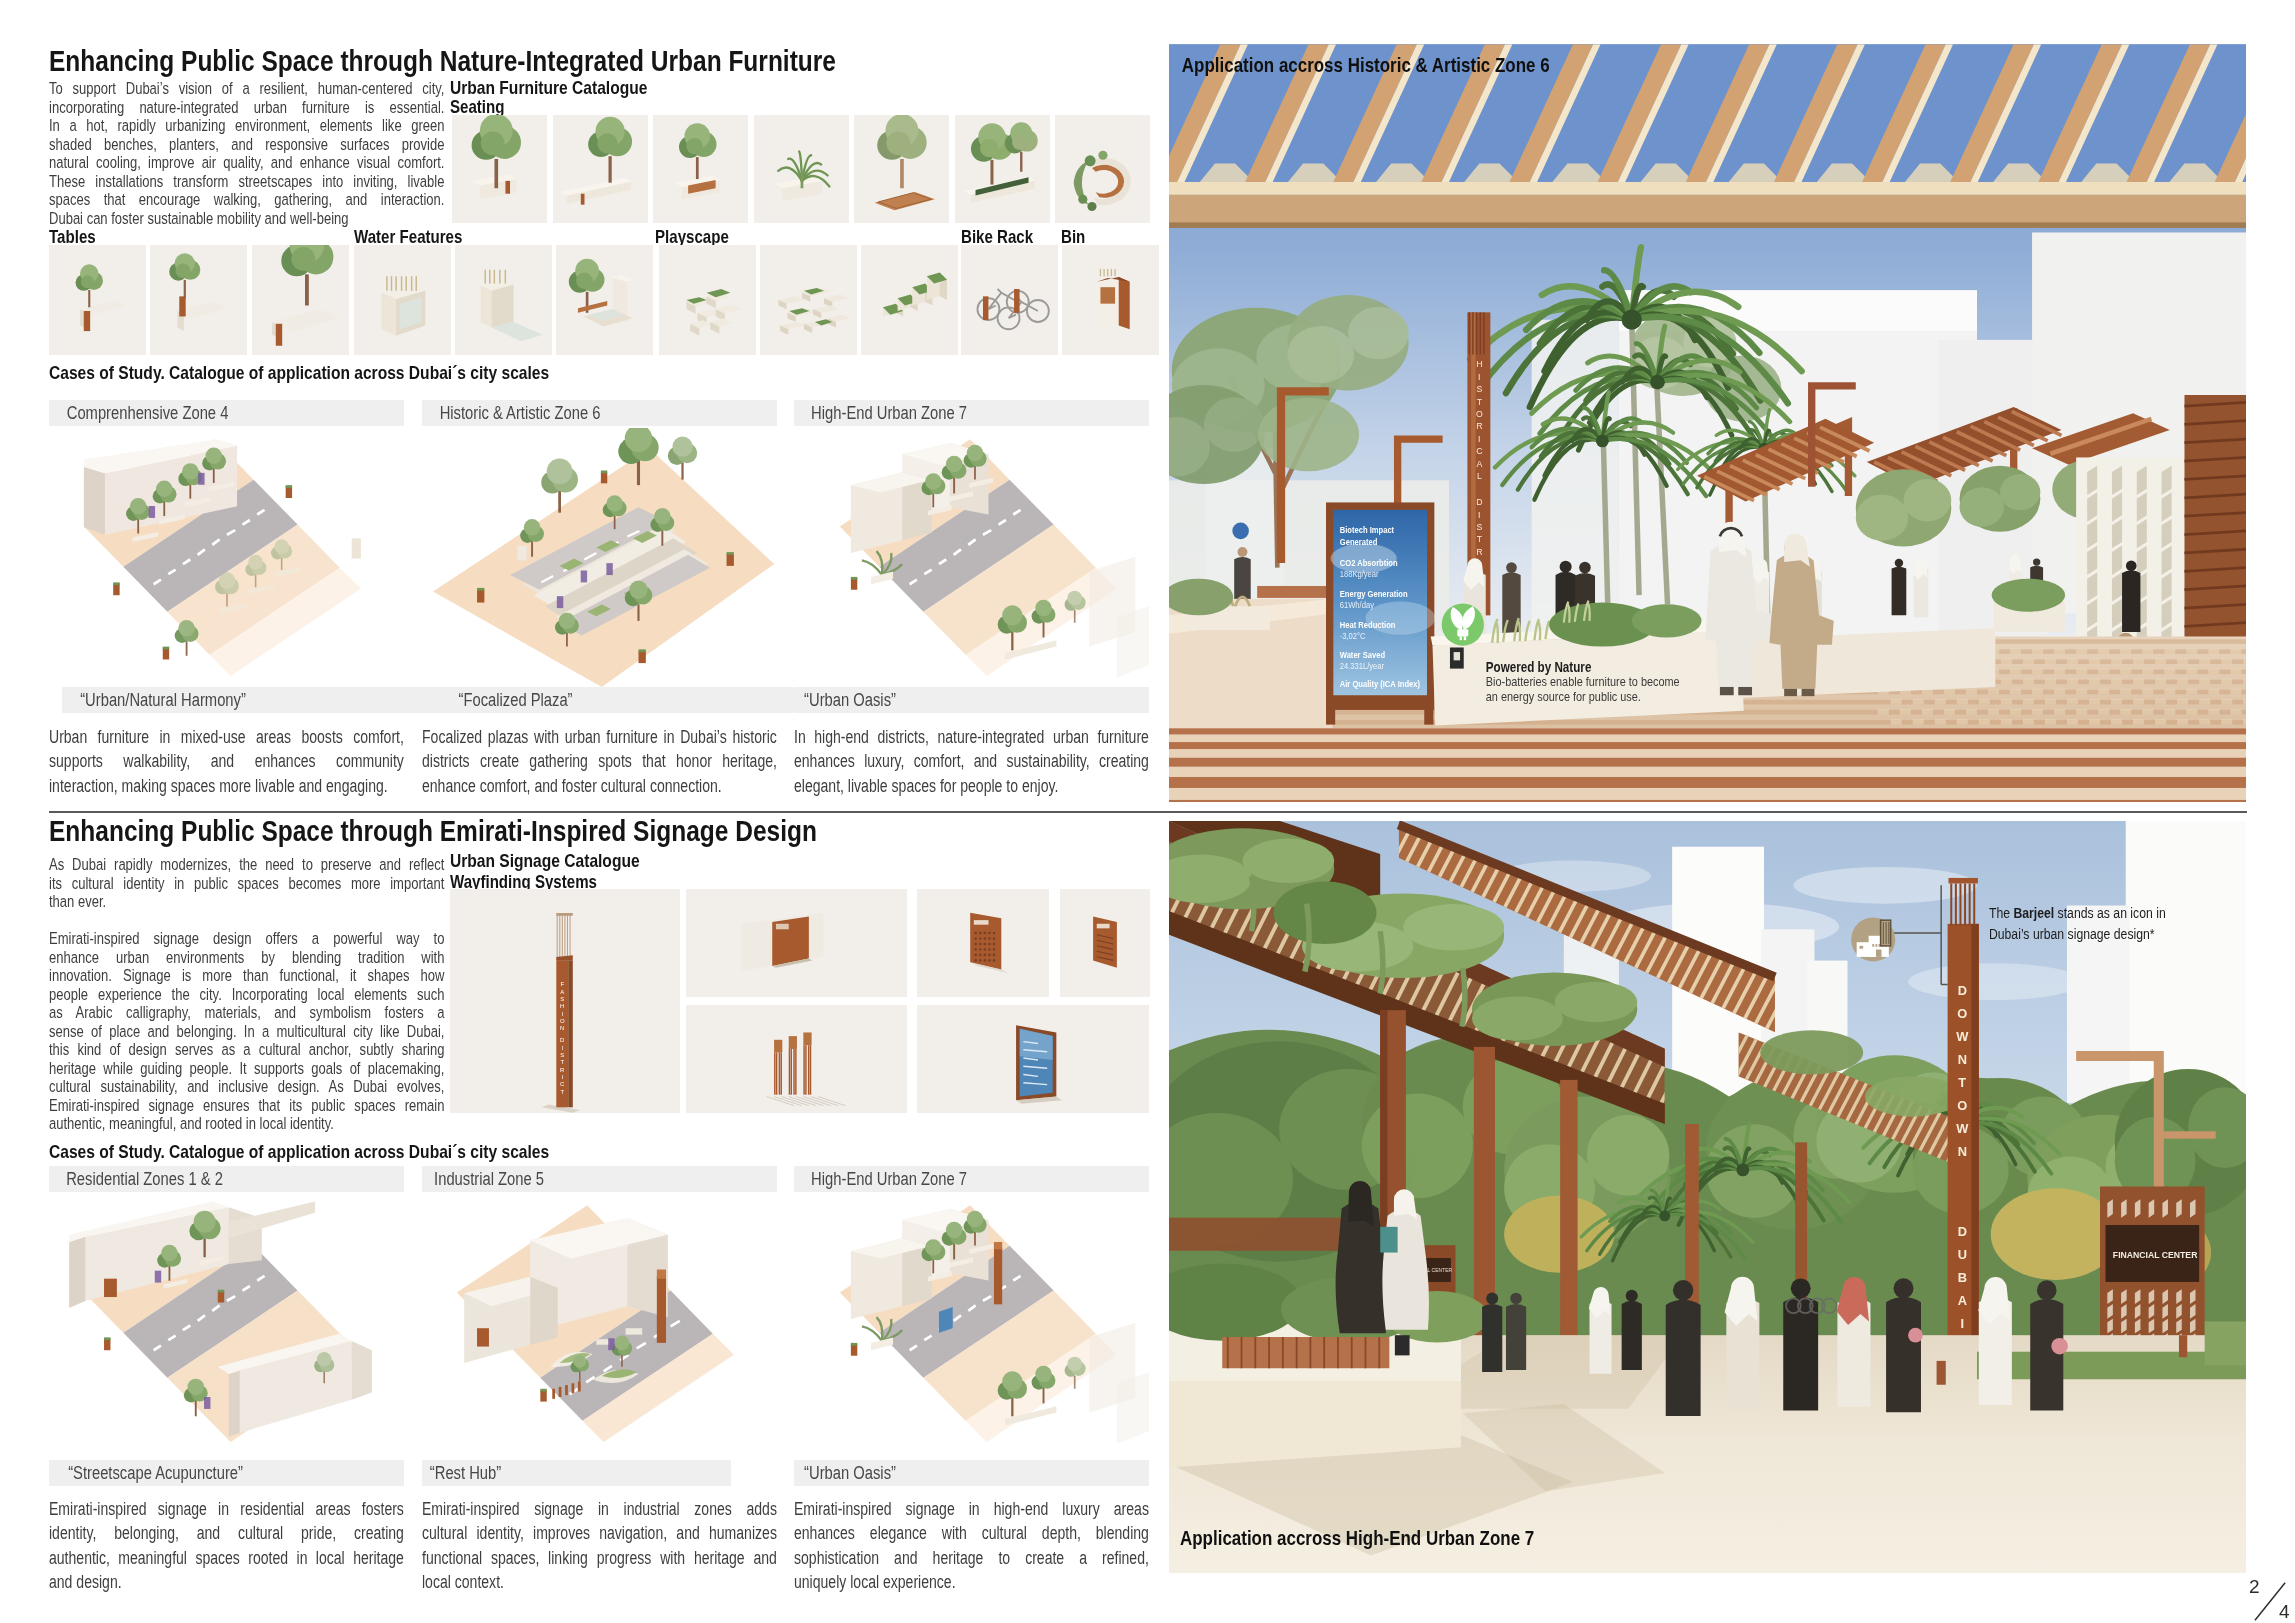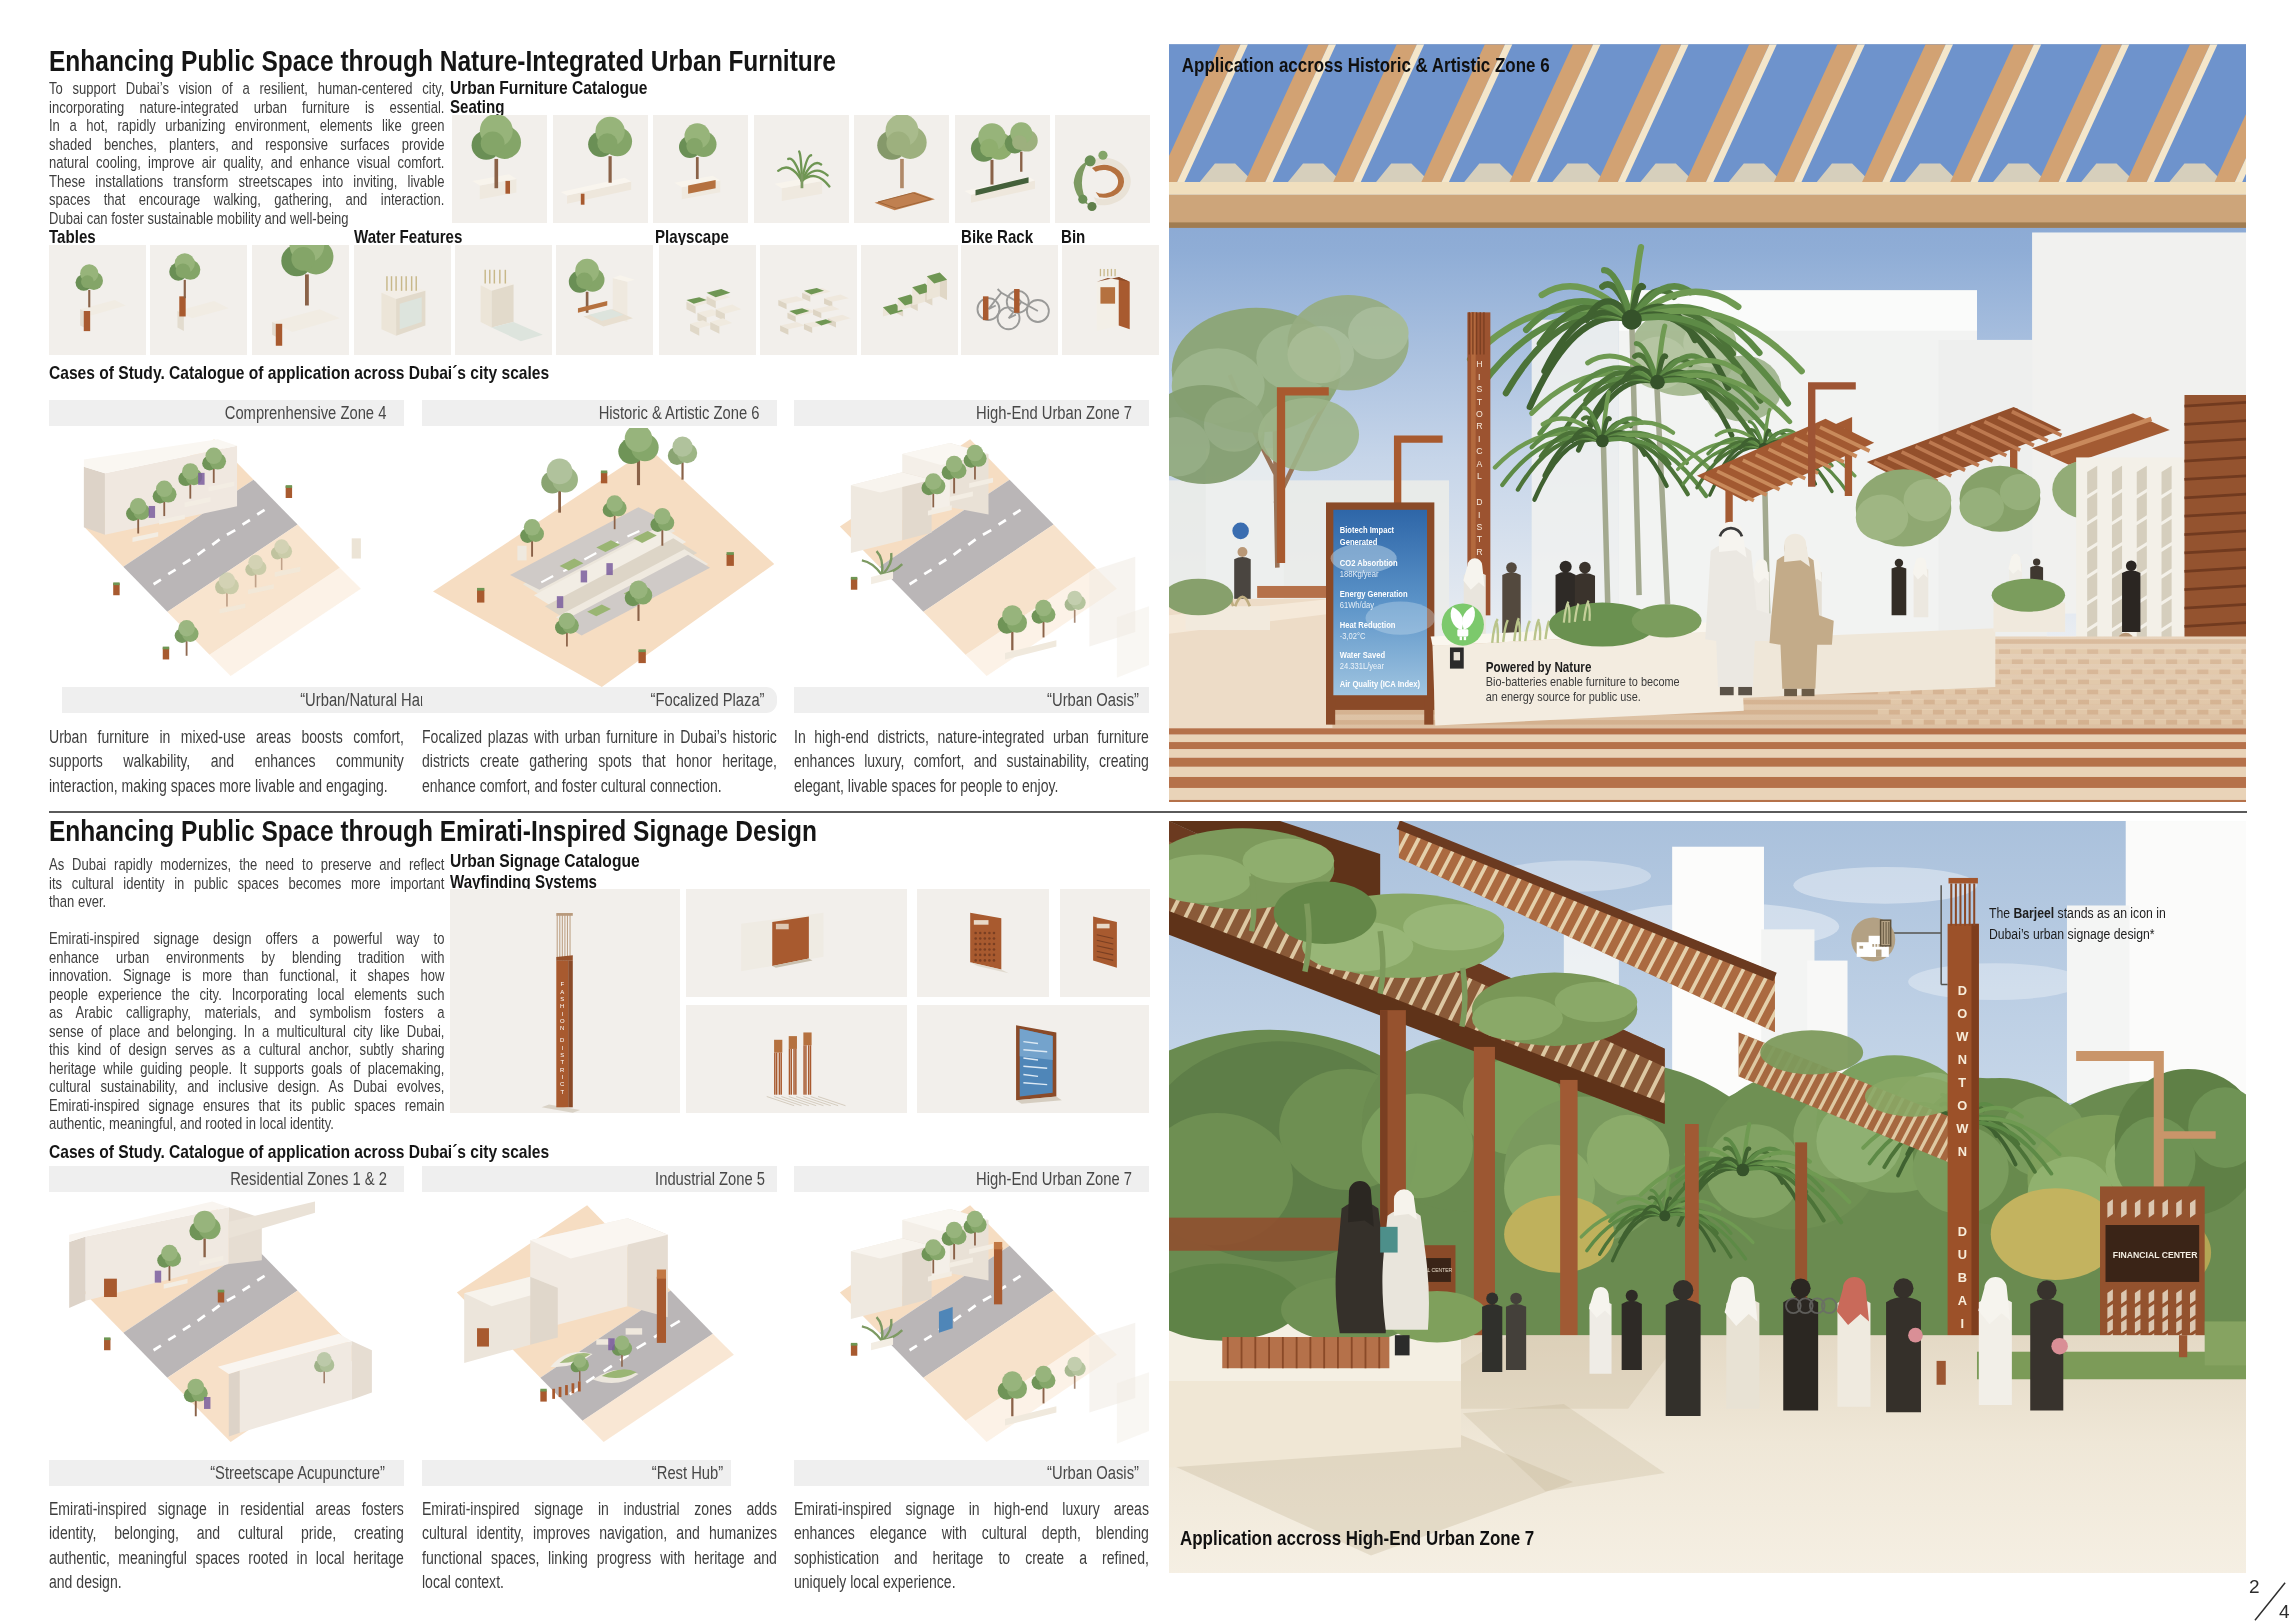--- a/index.html
+++ b/index.html
@@ -10,21 +10,21 @@
 .h2{position:absolute;font-weight:bold;font-size:19px;color:#151515;
  transform-origin:0 0;transform:scaleX(0.82);white-space:nowrap;}
 .h3{position:absolute;font-weight:bold;font-size:18.4px;color:#151515;
  transform-origin:0 0;transform:scaleX(0.82);white-space:nowrap;}
 .body{position:absolute;font-size:16.7px;line-height:18.5px;color:#3e3e3e;
  transform-origin:0 0;transform:scaleX(0.78);}
 .j{text-align:justify;text-align-last:justify;}
 .desc{position:absolute;font-size:18px;line-height:24.4px;color:#3e3e3e;
  transform-origin:0 0;transform:scaleX(0.78);}
 .bar{position:absolute;height:26px;background:#efefef;color:#474747;
- font-size:18px;line-height:26px;text-align:right;}
+ font-size:18px;line-height:26px;text-align:left;}
 .bar>span{display:inline-block;transform:scaleX(0.82);}
 .tile{position:absolute;background:#f2efeb;}
 svg{display:block;}
 </style></head><body>
 
 <div class="h1" style="left:49px;top:45px;">Enhancing Public Space through Nature-Integrated Urban Furniture</div>
 
 <div class="body" style="left:49px;top:80px;width:507px;">
 <div class="j">To support Dubai’s vision of a resilient, human-centered city,<br>incorporating nature-integrated urban furniture is essential.<br>In a hot, rapidly urbanizing environment, elements like green<br>shaded benches, planters, and responsive surfaces provide<br>natural cooling, improve air quality, and enhance visual comfort.<br>These installations transform streetscapes into inviting, livable<br>spaces that encourage walking, gathering, and interaction.</div>
 <div>Dubai can foster sustainable mobility and well-being</div>
@@ -298,21 +298,21 @@
     </svg>
   </div>
 
 <div class="h2" style="left:49px;top:362px;">Cases of Study. Catalogue of application across Dubai´s city scales</div>
 
 <div class="bar" style="left:49px;top:400px;width:355px;"><span>Comprenhensive Zone 4</span></div>
 <div class="bar" style="left:422px;top:400px;width:355px;"><span>Historic &amp; Artistic Zone 6</span></div>
 <div class="bar" style="left:794px;top:400px;width:355px;"><span>High-End Urban Zone 7</span></div>
 
 <div class="bar" style="left:62px;top:687px;width:422px;"><span>“Urban/Natural Harmony”</span></div>
-<div class="bar" style="left:422px;top:687px;width:355px;border-radius:11px;"><span>“Focalized Plaza”</span></div>
+<div class="bar" style="left:446px;top:687px;width:355px;border-radius:11px;"><span>“Focalized Plaza”</span></div>
 <div class="bar" style="left:794px;top:687px;width:355px;"><span>“Urban Oasis”</span></div>
 
 <div class="desc" style="left:49px;top:725px;width:455px;">
     <div class="j">Urban furniture in mixed-use areas boosts comfort,<br>supports walkability, and enhances community</div>
     <div>interaction, making spaces more livable and engaging.</div>
   </div>
 <div class="desc" style="left:422px;top:725px;width:455px;">
     <div class="j">Focalized plazas with urban furniture in Dubai’s historic<br>districts create gathering spots that honor heritage,</div>
     <div>enhance comfort, and foster cultural connection.</div>
   </div>

